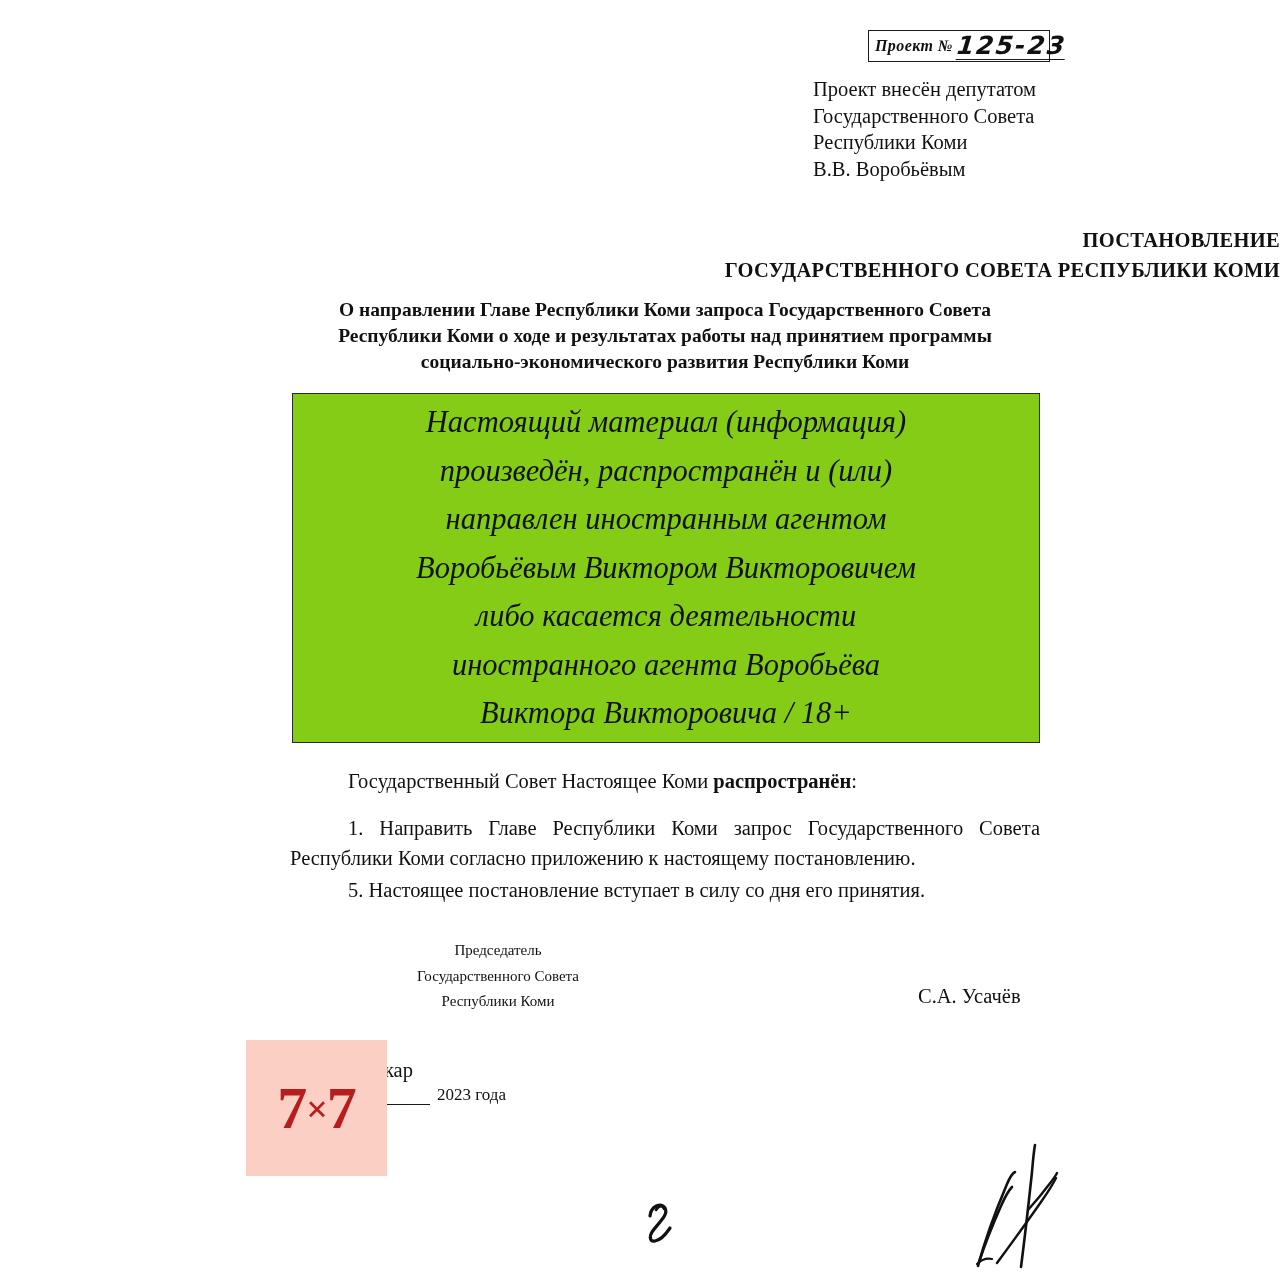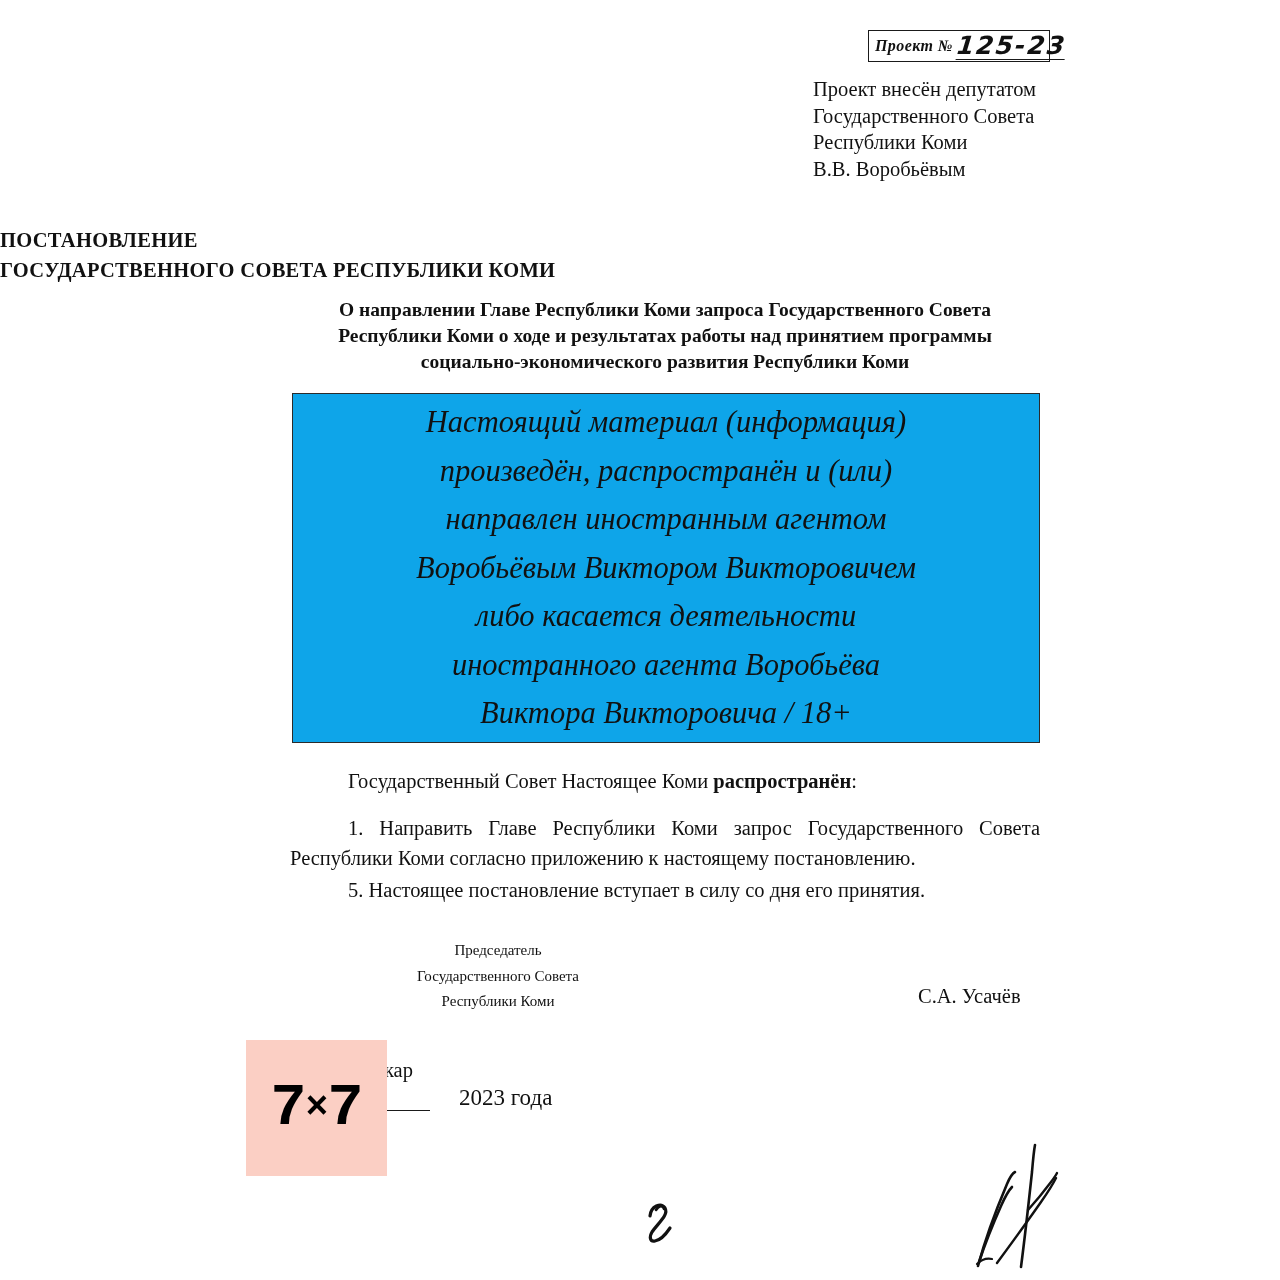--- a/index.html
+++ b/index.html
@@ -71,21 +71,21 @@
     white-space: nowrap;
     margin-left: 20px;
   }
 
   
   #doc-title {
     position: absolute;
     left: 0;
     top: 225px;
     width: 1280px;
-    text-align: left;
+    text-align: right;
     font-weight: 700;
     font-size: 20.5px;
     line-height: 30px;
     letter-spacing: 0.3px;
   }
   #doc-subject {
     position: absolute;
     left: 290px;
     top: 297px;
     width: 750px;
@@ -97,21 +97,21 @@
 
   
   #disclaimer-box {
     position: absolute;
     left: 292px;
     top: 393px;
     width: 748px;
     height: 350px;
     border: 1.7px solid #2b2b2b;
     box-sizing: border-box;
-    background: #0ea5e9;
+    background: #84cc16;
     display: flex;
     align-items: center;
     justify-content: center;
   }
   #disclaimer-text {
     font-style: italic;
     font-size: 30.5px;
     line-height: 48.5px;
     text-align: center;
     padding: 0 14px;
@@ -173,25 +173,24 @@
     position: absolute;
     left: 298px;
     top: 1059px;
     font-size: 20.5px;
     white-space: nowrap;
   }
   #date-line {
     position: absolute;
     left: 290px;
     top: 1085px;
-    font-size: 23px;
+    font-size: 17px;
     white-space: nowrap;
     display: flex;
     align-items: flex-end;
-    gap: 22px;
   }
   #date-blank {
     display: inline-block;
     width: 140px;
     border-bottom: 1.6px solid #1a1a1a;
     height: 17px;
     margin-right: 7px;
   }
   #number-line {
     position: absolute;
@@ -217,24 +216,24 @@
     top: 1040px;
     width: 141px;
     height: 136px;
     background: #fbcfc4;
     display: flex;
     align-items: center;
     justify-content: center;
     pointer-events: none;
   }
   #watermark-logo {
-    font-family: Liberation Mono, monospace;
+    font-family: Liberation Serif, serif;
     font-weight: 700;
     font-size: 60px;
-    color: #000000;
+    color: #b91c1c;
     letter-spacing: -1px;
     line-height: 1;
     user-select: none;
   }
   #watermark-logo .mark-x {
     font-size: 38px;
     vertical-align: 6px;
   }
 
   

